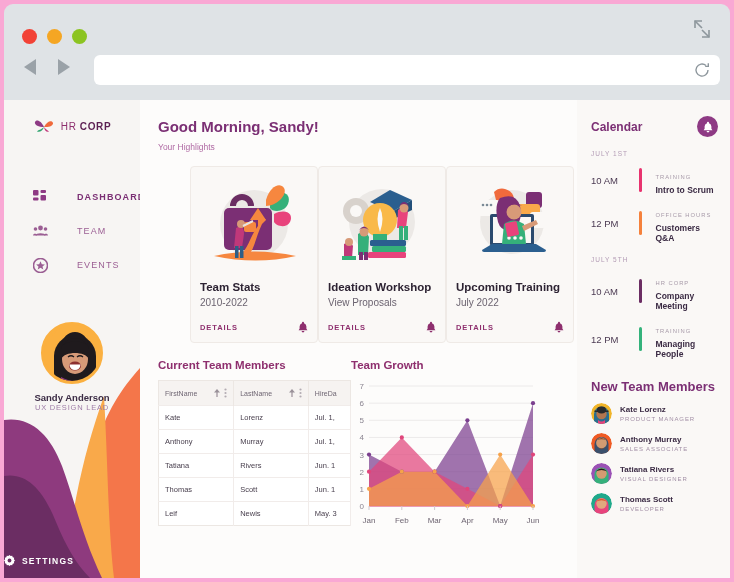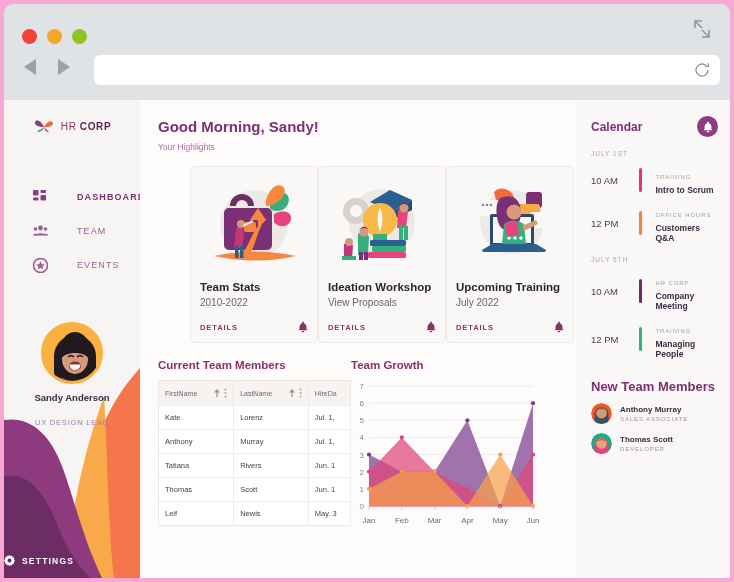--- a/index.html
+++ b/index.html
@@ -45,21 +45,21 @@
   .nav-label { font-size:9px; letter-spacing:1.1px; color:#9b5e93; }
   .nav-item.active .nav-label { color:#7b2f74; font-weight:bold; }
 
   .profile { position:absolute; left:0; top:222px; width:136px; text-align:center; z-index:3; }
   .avatar-big {
     width:62px; height:62px; border-radius:50%; margin:0 auto;
     background:#fbb040; position:relative; overflow:hidden;
     border:3px solid #fbb040;
   }
   .pname { margin-top:8px; font-size:9.5px; font-weight:bold; color:#3b2b44; }
-  .prole { margin-top:15px; font-size:7.5px; letter-spacing:.8px; color:#a07fa8; }
+  .prole { margin-top:0; font-size:7.5px; letter-spacing:.8px; color:#a07fa8; }
 
   .waves { position:absolute; left:0; bottom:0; width:136px; height:210px; z-index:1; }
   .settings {
     position:absolute; left:0; bottom:12px; width:136px; z-index:4;
     display:flex; align-items:center; justify-content:flex-start; gap:7px; cursor:pointer;
   }
   .settings span { font-size:8.5px; letter-spacing:1.2px; color:#fff; font-weight:bold; }
 
   
   .main { flex:1 1 auto; background:#fdfcfb; padding:18px 16px 0 18px; position:relative; overflow:hidden; }
@@ -532,37 +532,67 @@
         <span class="ev-time">12 PM</span>
         <span class="ev-bar" style="background:#34b27b"></span>
         <span>
           <span class="ev-cat">TRAINING</span>
           <span class="ev-name" style="display:block">Managing People</span>
         </span>
       </div>
 
       <div class="rail-title2">New Team Members</div>
 
+      <div class="mem">
+        <span class="av">
+          <svg width="21" height="21" viewBox="0 0 21 21">
+              <circle cx="10.5" cy="10.5" r="10.5" fill="#f0b429"></circle>
+              <path d="M3 11 a7.5 7.5 0 0 1 15 0 l0 10 h-15 Z" fill="#2b6e8f"></path>
+              <circle cx="10.5" cy="11" r="5.2" fill="#b3764f"></circle>
+              <path d="M3.5 7.5 h14 v1.6 h-14 Z" fill="#2b2b2b"></path>
+              <ellipse cx="10.5" cy="7" rx="4.6" ry="3.4" fill="#2b2b2b"></ellipse>
+              <path d="M7 17 q3.5 3 7 0 l0 4 h-7 Z" fill="#e8437c"></path>
+            </svg>
+        </span>
+        <span>
+          <span class="mem-name" style="display:block">Kate Lorenz</span>
+          <span class="mem-role" style="display:block">PRODUCT MANAGER</span>
+        </span>
+      </div>
 
       <div class="mem">
         <span class="av">
           <svg width="21" height="21" viewBox="0 0 21 21">
               <circle cx="10.5" cy="10.5" r="10.5" fill="#ef5b24"></circle>
               <path d="M3.5 11 a7 7 0 0 1 14 0 l0 10 h-14 Z" fill="#3a4f6b"></path>
               <circle cx="10.5" cy="10" r="5.4" fill="#d39b72"></circle>
               <path d="M5 7.5 q5.5 -5 11 0 q-5.5 -2.5 -11 0 Z" fill="#8a4a28"></path>
               <path d="M7.5 14.5 q3 2 6 0 q-3 3.5 -6 0 Z" fill="#8a4a28"></path>
             </svg>
         </span>
         <span>
           <span class="mem-name" style="display:block">Anthony Murray</span>
           <span class="mem-role" style="display:block">SALES ASSOCIATE</span>
         </span>
       </div>
 
+      <div class="mem">
+        <span class="av">
+          <svg width="21" height="21" viewBox="0 0 21 21">
+              <circle cx="10.5" cy="10.5" r="10.5" fill="#9b51b5"></circle>
+              <path d="M3.5 11.5 a7 7 0 0 1 14 0 l0 9.5 h-14 Z" fill="#35b07a"></path>
+              <circle cx="10.5" cy="10.5" r="5.2" fill="#d39b72"></circle>
+              <path d="M4.8 8.5 q5.7 -6 11.4 0 q-5.7 -3 -11.4 0 Z" fill="#1f1a1d"></path>
+            </svg>
+        </span>
+        <span>
+          <span class="mem-name" style="display:block">Tatiana Rivers</span>
+          <span class="mem-role" style="display:block">VISUAL DESIGNER</span>
+        </span>
+      </div>
 
       <div class="mem">
         <span class="av">
           <svg width="21" height="21" viewBox="0 0 21 21">
               <circle cx="10.5" cy="10.5" r="10.5" fill="#1fa98a"></circle>
               <path d="M3.5 12 a7 7 0 0 1 14 0 l0 9 h-14 Z" fill="#e8437c"></path>
               <circle cx="10.5" cy="10.5" r="5.2" fill="#e0a87e"></circle>
               <path d="M4.8 8.8 q5.7 -6.2 11.4 0 q-5.7 -3.2 -11.4 0 Z" fill="#e0552b"></path>
             </svg>
         </span>

